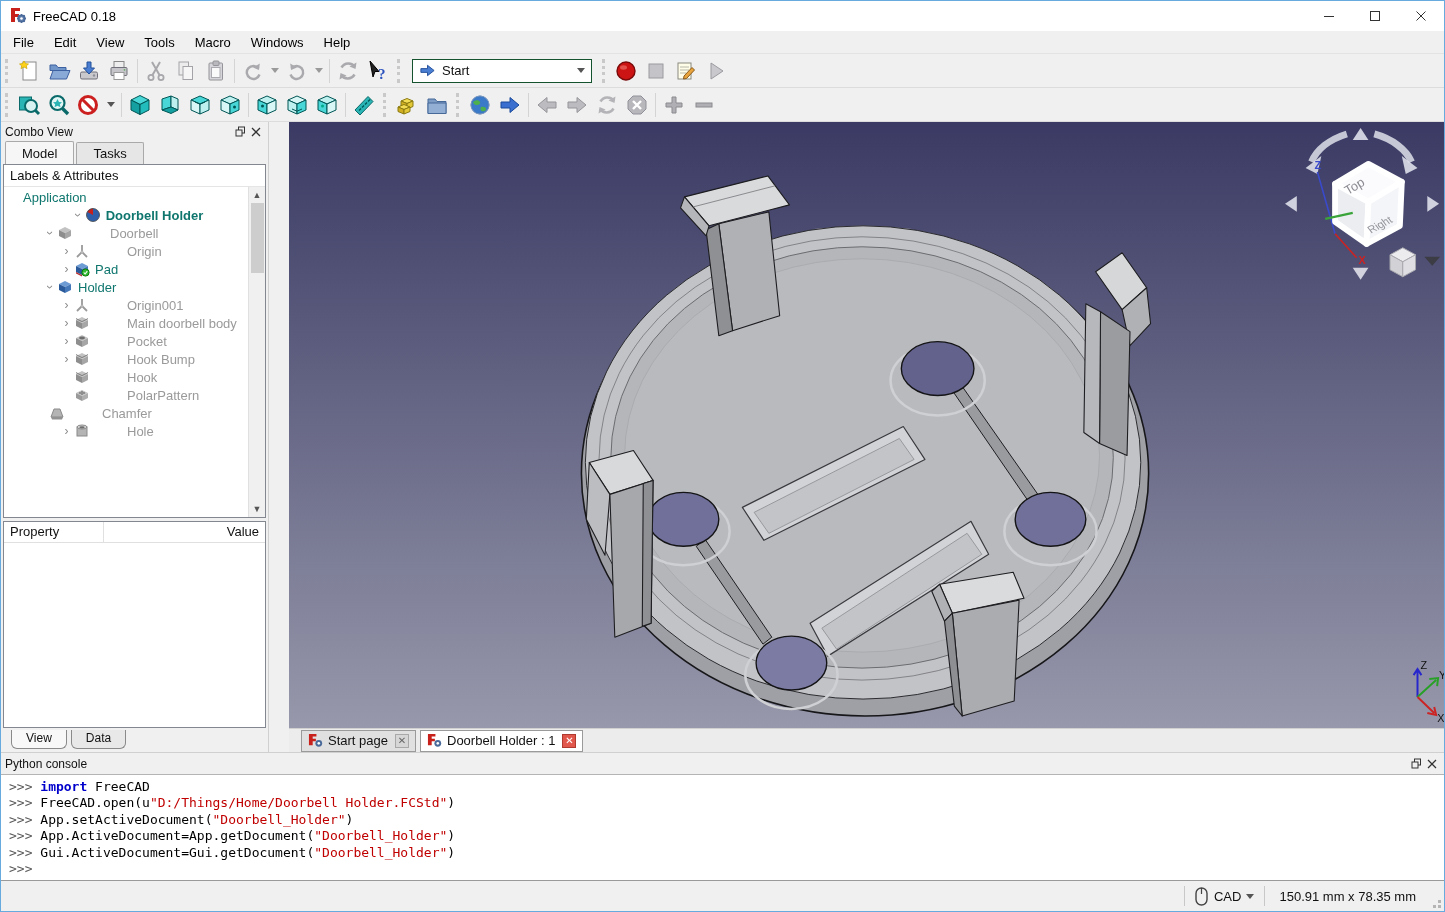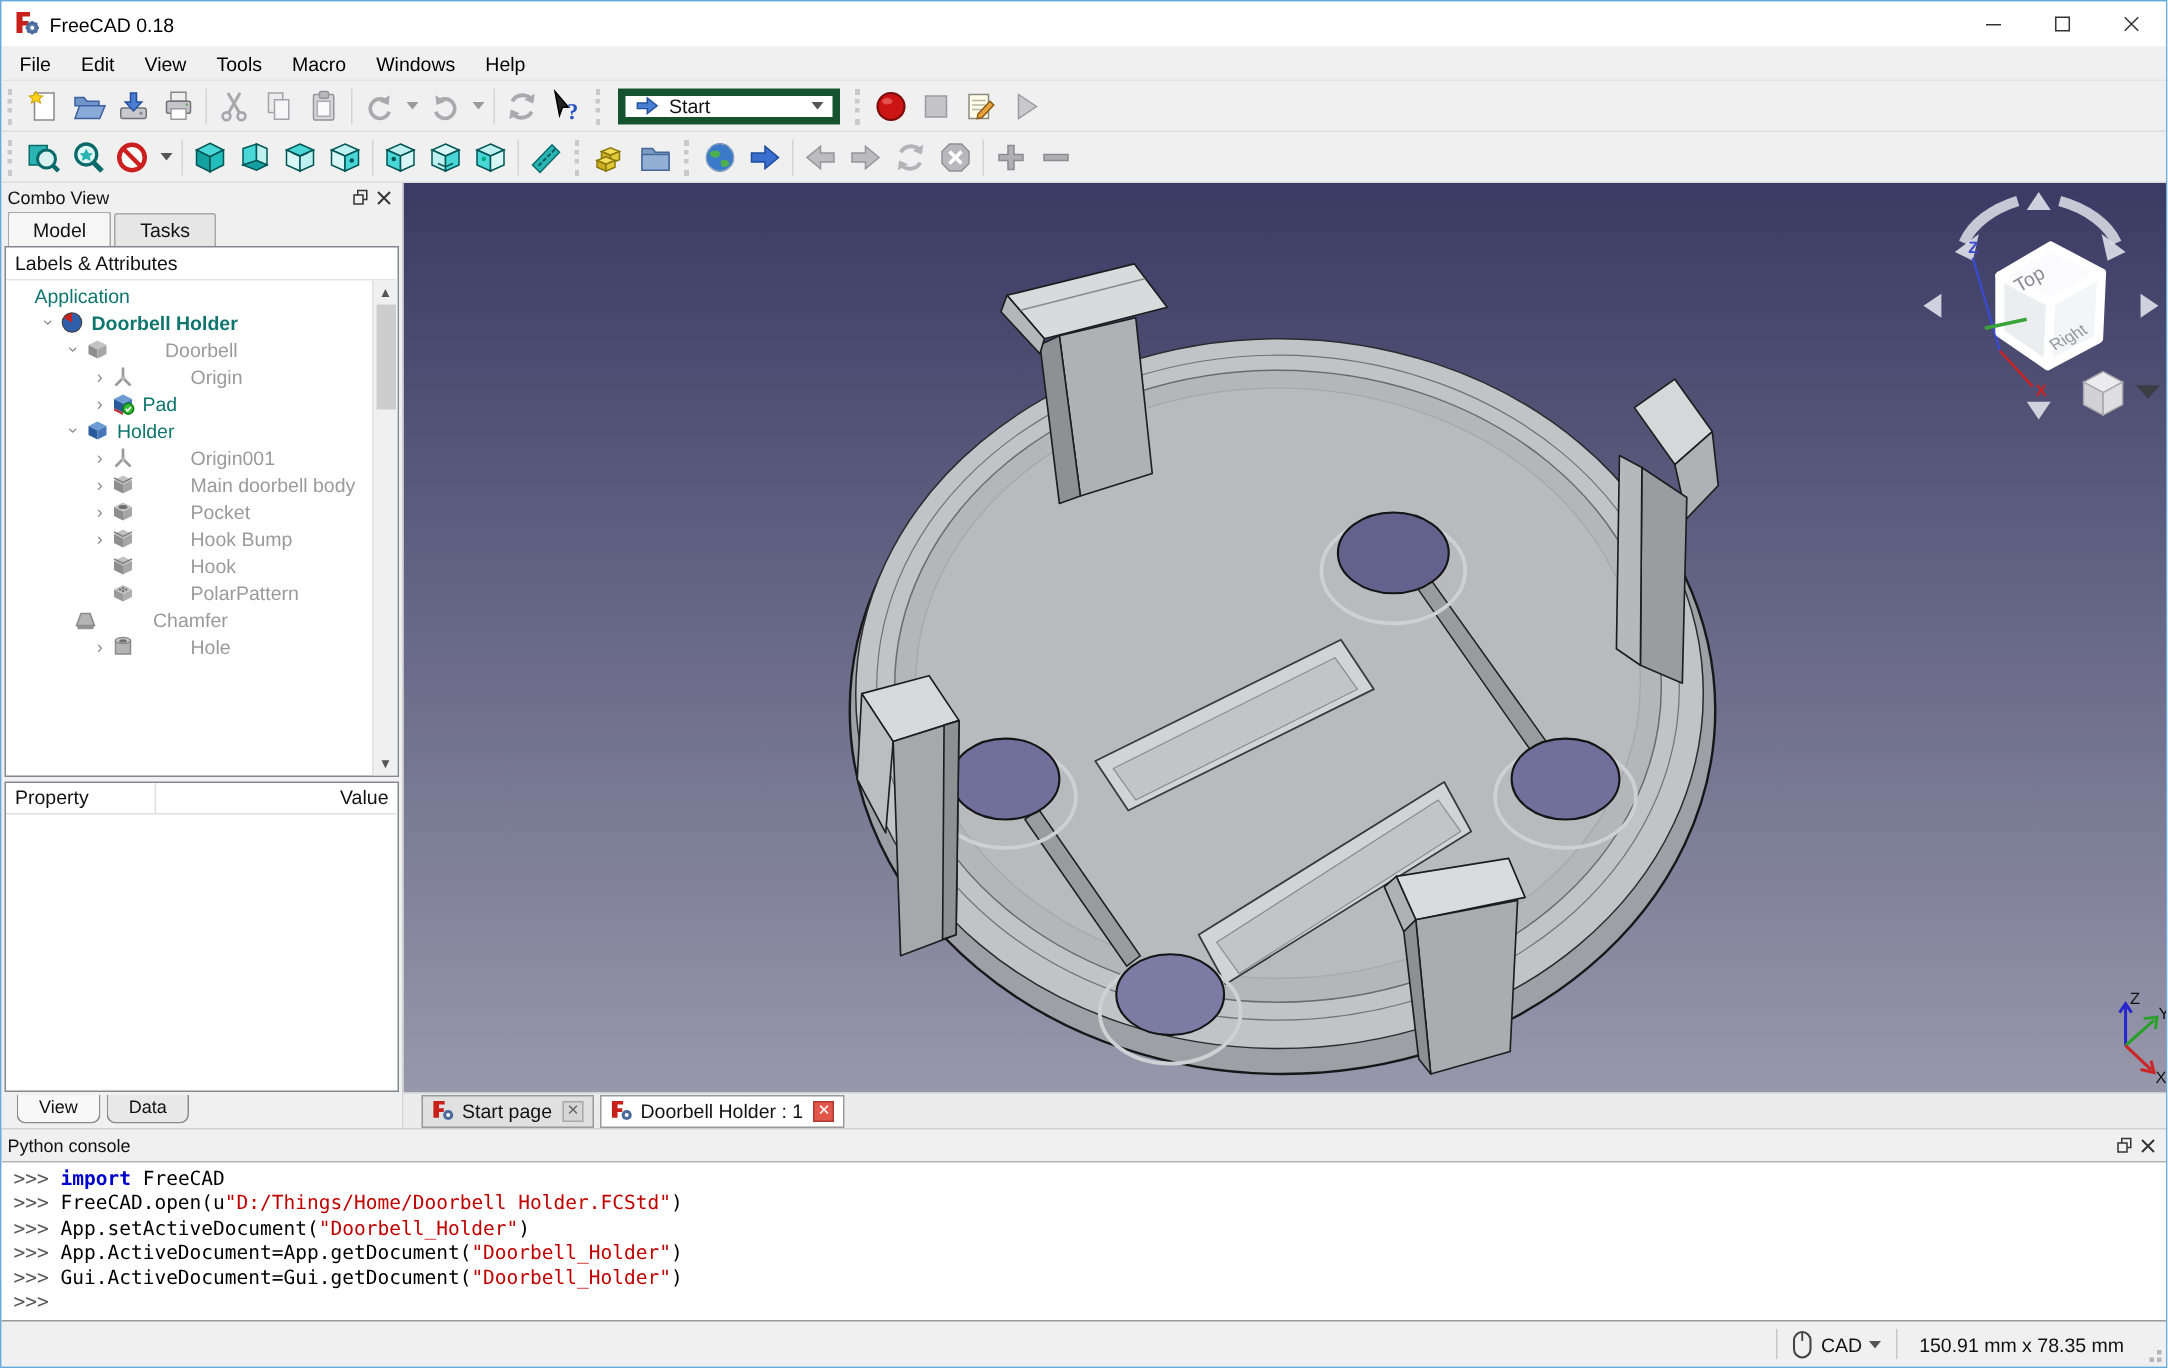--- a/index.html
+++ b/index.html
@@ -24,27 +24,27 @@
   .tbrow { height:34px; background:#f0f0f0; display:flex; align-items:center; flex:0 0 auto;
            border-bottom:1px solid #dcdcdc; }
   .grip { width:6px; height:24px; border-left:3px dotted #c9c9c9; margin:0 3px 0 4px; }
   .tb { width:30px; height:30px; border:none; background:transparent; display:flex;
         align-items:center; justify-content:center; padding:0; }
   .tb svg { width:24px; height:24px; }
   .tb.narrow { width:14px; }
   .sep { width:1px; height:24px; background:#d4d4d4; margin:0 3px; }
   .caret-dn { width:0; height:0; border-left:4px solid transparent; border-right:4px solid transparent;
               border-top:5px solid #555; display:inline-block; }
-  .wb-combo { width:148px; height:24px; background:#fff; border:5px solid #14532d; display:flex;
+  .wb-combo { width:180px; height:24px; background:#fff; border:1px solid #14532d; display:flex;
               align-items:center; padding:0 6px; margin:0 6px; }
   .wb-combo svg { width:17px; height:17px; margin-right:6px; }
   .wb-combo .wb-label { flex:1; font-size:13px; }
 
   
-  .main { flex:1 1 auto; display:flex; min-height:0; }
+  .main { flex:1 1 auto; display:flex; min-height:0;gap:20px; }
   .left-panel { width:268px; flex:0 0 auto; background:#f0f0f0; display:flex; flex-direction:column;
                 border-right:1px solid #d0d0d0; }
   .cv-title { height:19px; display:flex; align-items:center; padding:0 4px; font-size:12px; }
   .cv-title .t { flex:1; }
   .panel-btn { width:16px; height:14px; display:flex; align-items:center; justify-content:center; }
   .cv-tabs { height:23px; display:flex; align-items:flex-end; padding-left:4px; }
   .cv-tab { padding:3px 16px 3px; font-size:13px; border:1px solid #a9a9a9; border-bottom:none;
             background:#e6e6e6; margin-right:2px; border-radius:2px 2px 0 0; }
   .cv-tab.active { background:#f6f6f6; position:relative; top:0; padding-top:4px; }
   .tree-frame { height:354px; margin:0 2px; background:#fff; border:1px solid #828790; display:flex; flex-direction:column; overflow:hidden; }
@@ -454,21 +454,21 @@
         <span class="cv-tab">Tasks</span>
       </div>
       <div class="tree-frame">
         <div class="tree-head">Labels &amp; Attributes</div>
         <div class="tree-scroll">
           <div class="tree-body">
               <div class="tree-row normal" style="padding-left: 4px;">
                 <span class="exp"></span>
                 <span class="lbl">Application</span>
               </div>
-              <div class="tree-row bold" style="padding-left: 21px;">
+              <div class="tree-row bold" style="padding-left: 21px; justify-content: center;">
                 <span class="exp open">›</span>
                 <span class="ticon"><svg viewBox="0 0 16 16">
                     <circle cx="8" cy="8" r="6.5" fill="#2f5fa8"></circle>
                     <path d="M8 8 L8 1.5 A6.5 6.5 0 0 0 2.4 4.9 Z" fill="#c8201a"></path>
                     <circle cx="8" cy="8" r="6.5" fill="none" stroke="#444" stroke-width="0.8"></circle>
                   </svg></span>
                 <span class="lbl">Doorbell Holder</span>
               </div>
               <div class="tree-row gray" style="padding-left: 38px;">
                 <span class="exp open">›</span>

